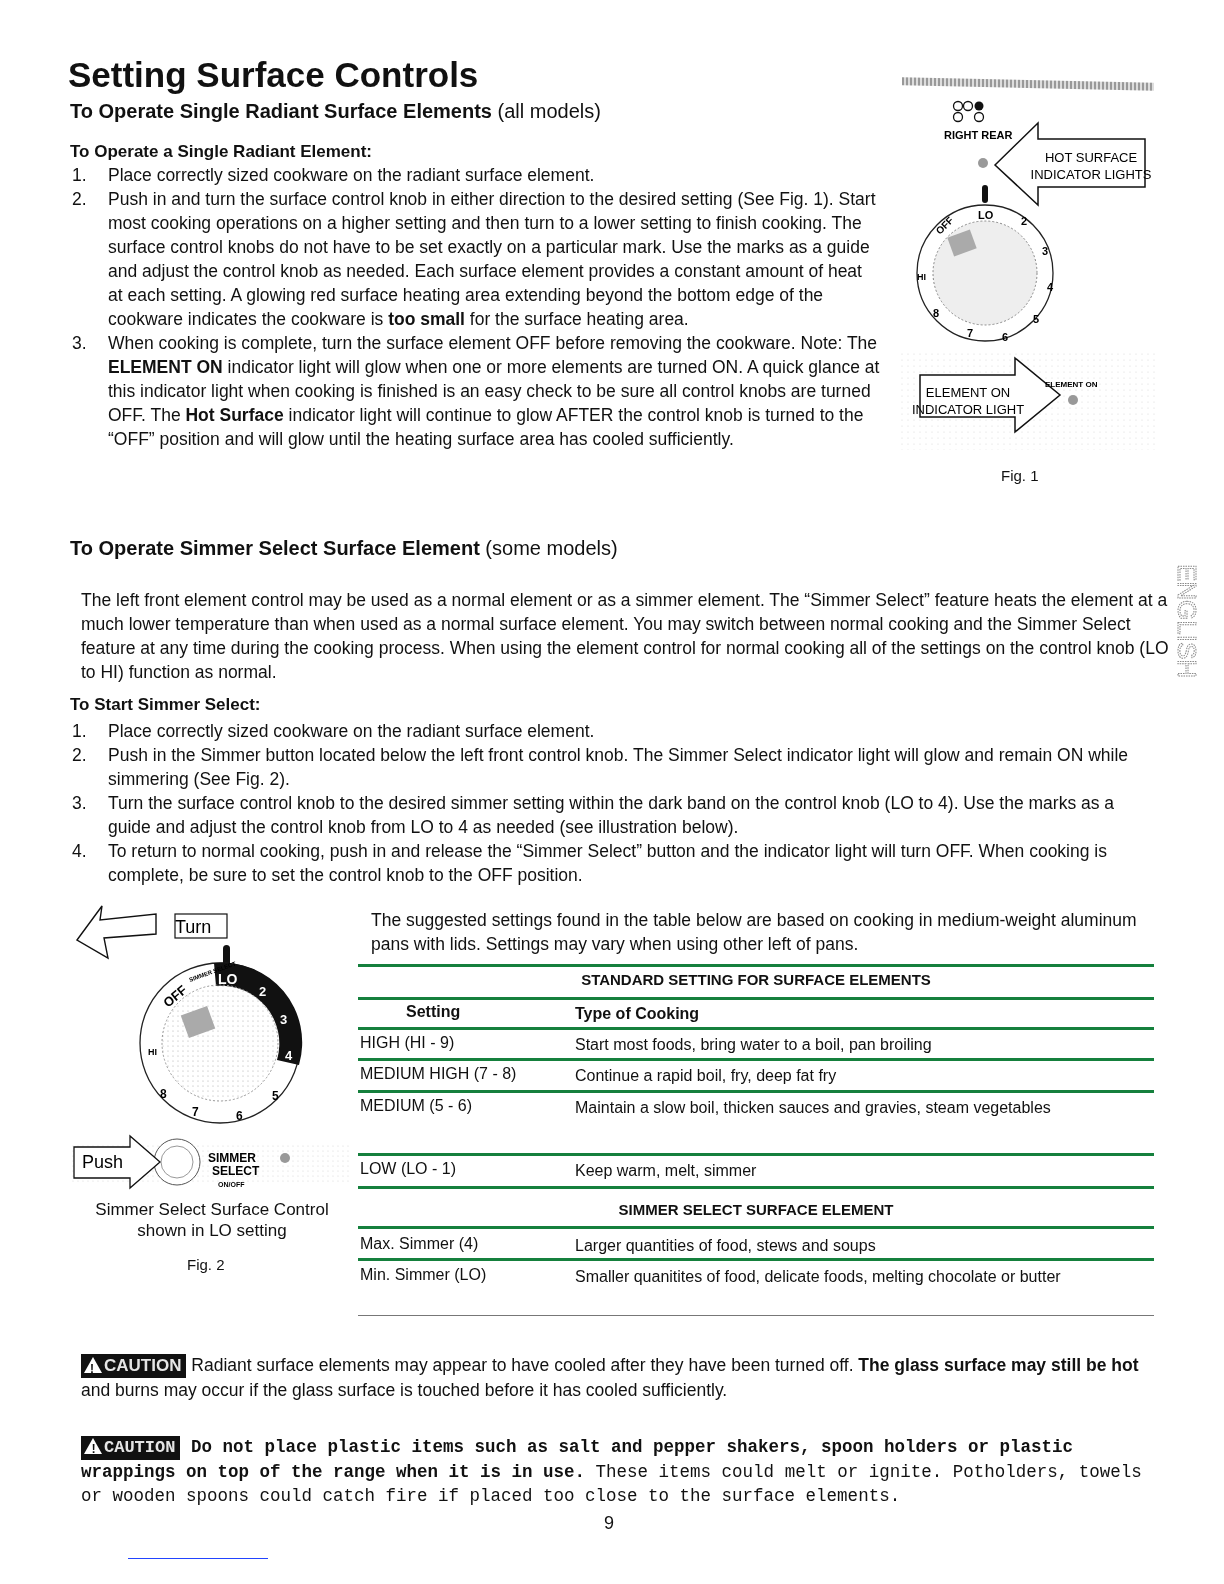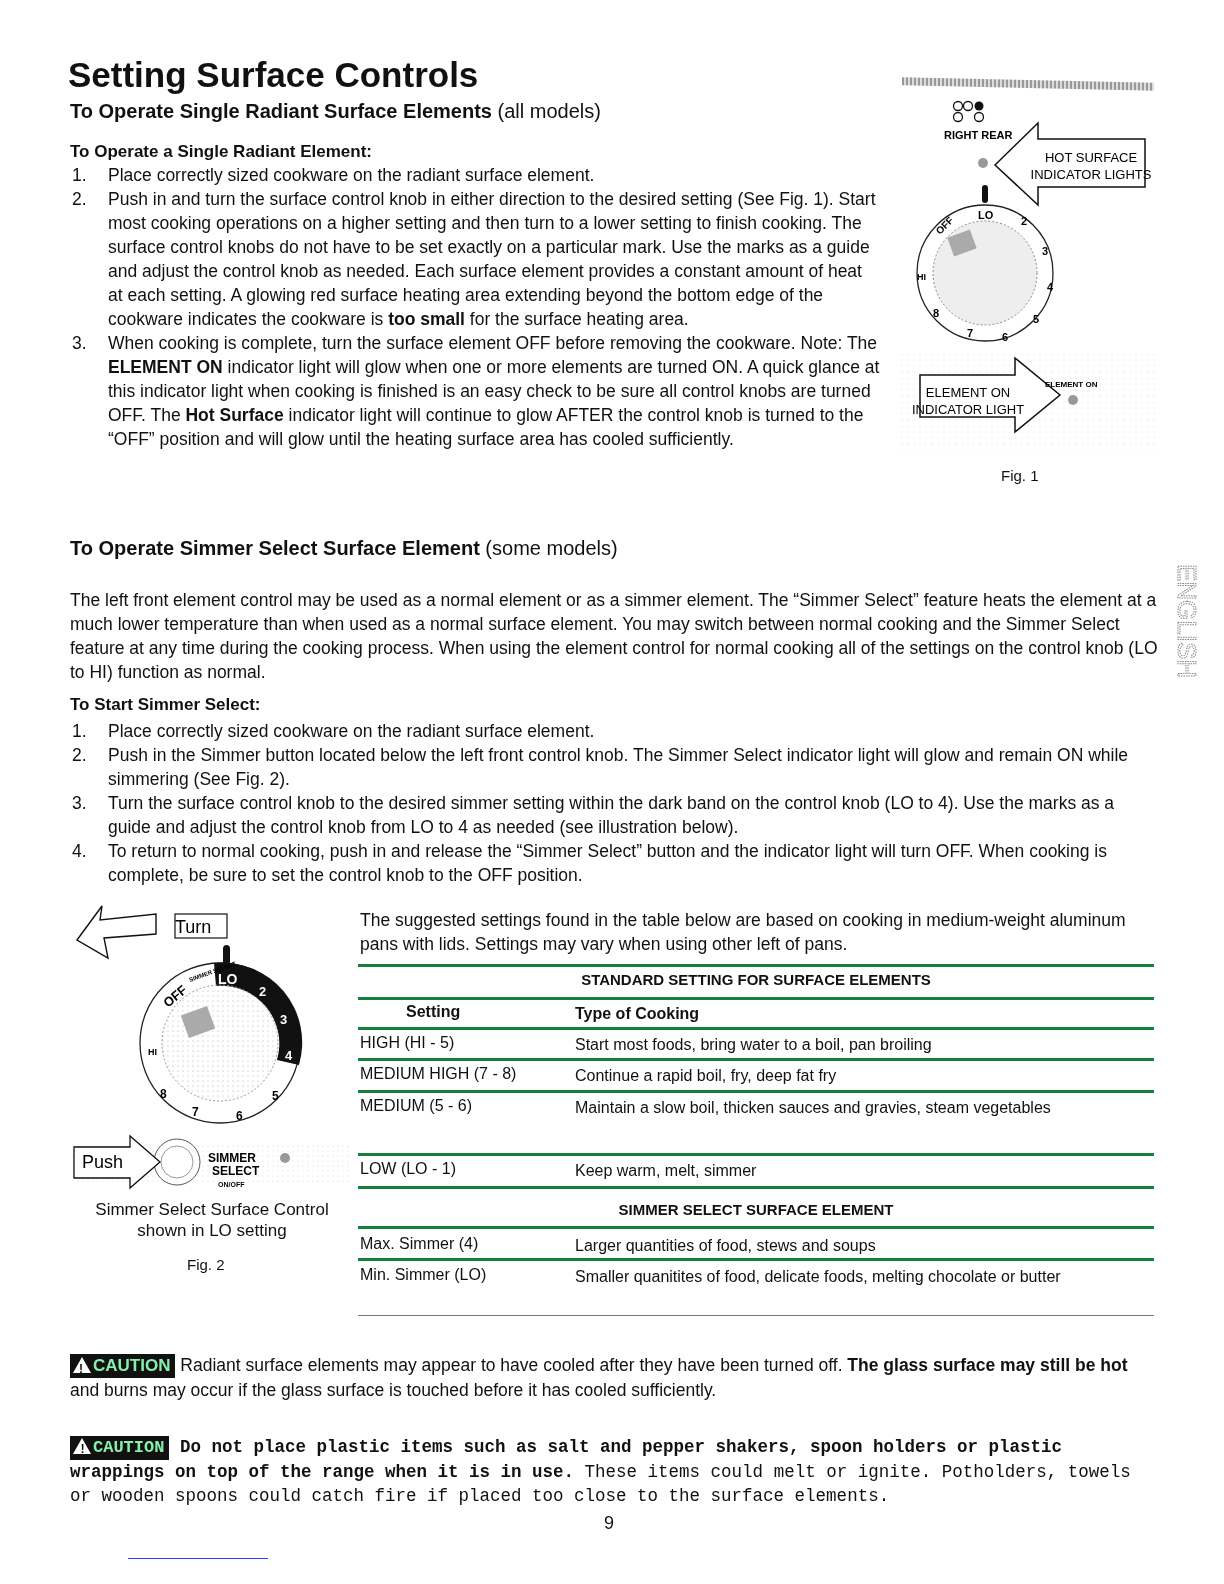--- a/index.html
+++ b/index.html
@@ -5,40 +5,40 @@
     html, body { margin: 0; padding: 0; background: #ffffff; }
     body {
       width: 1224px; height: 1584px; position: relative; overflow: hidden;
       font-family: "Liberation Sans", sans-serif; color: #111111;
     }
     .abs { position: absolute; }
     .h1 { left: 68px; top: 55px; font-size: 35px; font-weight: bold; letter-spacing: 0px; }
     .h2 { font-size: 20px; font-weight: bold; }
     .h2 .normal { font-weight: normal; }
     .h3 { font-size: 17px; font-weight: bold; }
-    .body-text { font-size: 17.5px; line-height: 24px; }
+    .body-text { font-size: 17.5px; line-height: 24px; margin-left: 11px; }
     ol.steps { margin: 0; padding: 0; list-style: none; }
     ol.steps li { position: relative; padding-left: 38px; font-size: 17.5px; line-height: 24px; }
     ol.steps li .num { position: absolute; left: 2px; top: 0; }
     b { font-weight: bold; }
 
     
     .topbar { left: 902px; top: 80px; width: 252px; height: 8px;
       background: repeating-linear-gradient(90deg,#999 0 2px,#ddd 2px 4px); transform: skewY(1.2deg); }
     .fig-label { font-size: 15px; }
 
     
     .tbl { left: 358px; width: 796px; }
     .trow { position: absolute; left: 0; width: 796px; border-top: 3px solid #15803d; font-size: 16px; }
     .trow .c1 { position: absolute; left: 2px; }
     .trow .c2 { position: absolute; left: 217px; width: 570px; line-height: 21px; }
     .thead-title { position: absolute; left: 0; width: 796px; text-align: center; font-weight: bold; font-size: 15px; }
 
     .caution-badge {
-      display: inline-block; background: #111; color: #86efac; font-weight: bold;
+      display: inline-block; background: #111; color: #e5e5e5; font-weight: bold;
       font-size: 17px; padding: 1px 5px 1px 3px; line-height: 22px; vertical-align: baseline;
     }
     .caution-badge .tri { display: inline-block; width: 0; height: 0;
       border-left: 9px solid transparent; border-right: 9px solid transparent; border-bottom: 16px solid #fff;
       position: relative; vertical-align: -2px; margin-right: 2px; }
     .caution-badge .tri::after { content: "!"; position: absolute; left: -3px; top: 1px; color: #111; font-size: 12px; font-weight: bold; }
 
     .english-tab { left: 1164px; top: 560px; width: 44px; height: 140px; }
     .footer-line { left: 128px; top: 1558px; width: 140px; height: 1px; background: #2244ff; }
   </style>
@@ -184,21 +184,21 @@
 <div class="abs body-text" style="left:360px; top:908px; width:800px;">The suggested settings found in the table below are based on cooking in medium-weight aluminum pans with lids. Settings may vary when using other left of pans.</div>
 <div class="abs tbl" style="top:964px; height:350px;">
   <div class="trow" style="top:0; height:33px;">
     <div class="thead-title" style="top:4px;">STANDARD SETTING FOR SURFACE ELEMENTS</div>
   </div>
   <div class="trow" style="top:33px; height:30px; font-weight:bold;">
     <span class="c1" style="left:48px; top:3px;">Setting</span>
     <span class="c2" style="top:3px;">Type of Cooking</span>
   </div>
   <div class="trow" style="top:63px; height:31px;">
-    <span class="c1" style="top:4px;">HIGH (HI - 5)</span>
+    <span class="c1" style="top:4px;">HIGH (HI - 9)</span>
     <span class="c2" style="top:4px;">Start most foods, bring water to a boil, pan broiling</span>
   </div>
   <div class="trow" style="top:94px; height:31px;">
     <span class="c1" style="top:4px;">MEDIUM HIGH (7 - 8)</span>
     <span class="c2" style="top:4px;">Continue a rapid boil, fry, deep fat fry</span>
   </div>
   <div class="trow" style="top:126px; height:31px;">
     <span class="c1" style="top:4px;">MEDIUM (5 - 6)</span>
     <span class="c2" style="top:4px;">Maintain a slow boil, thicken sauces and gravies, steam vegetables</span>
   </div>

